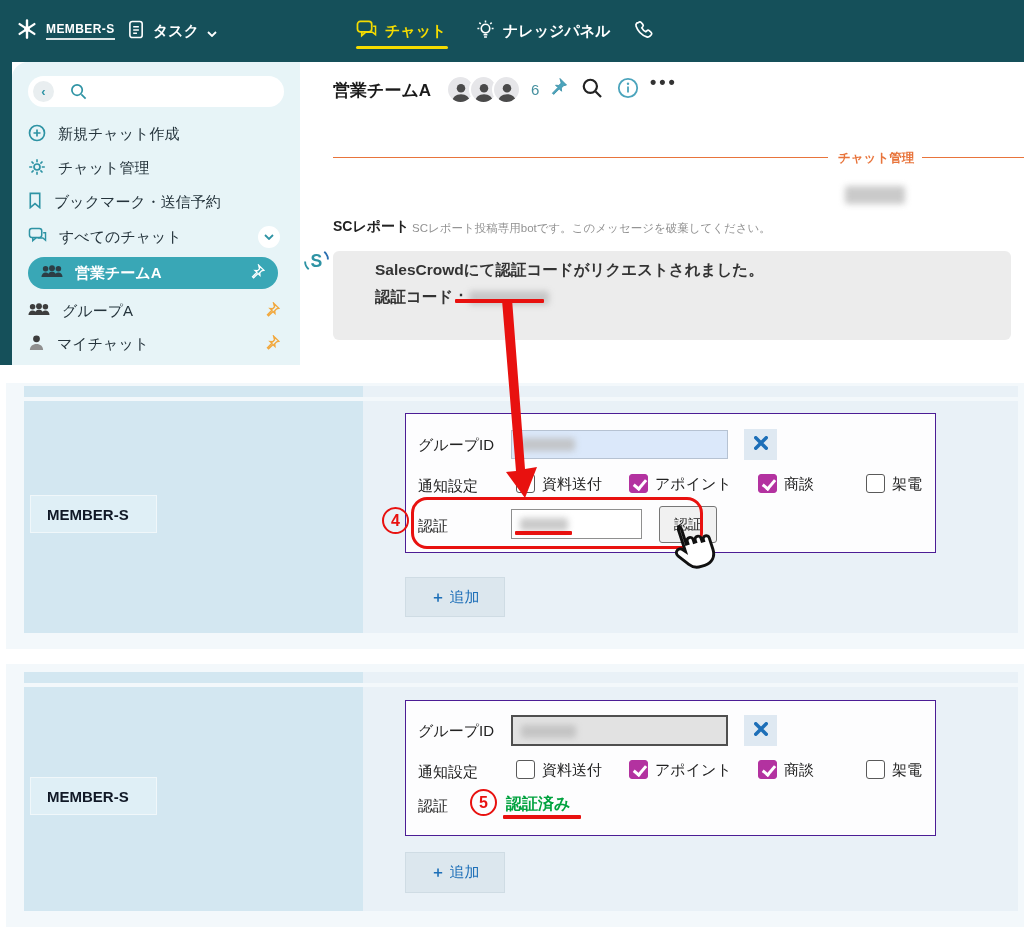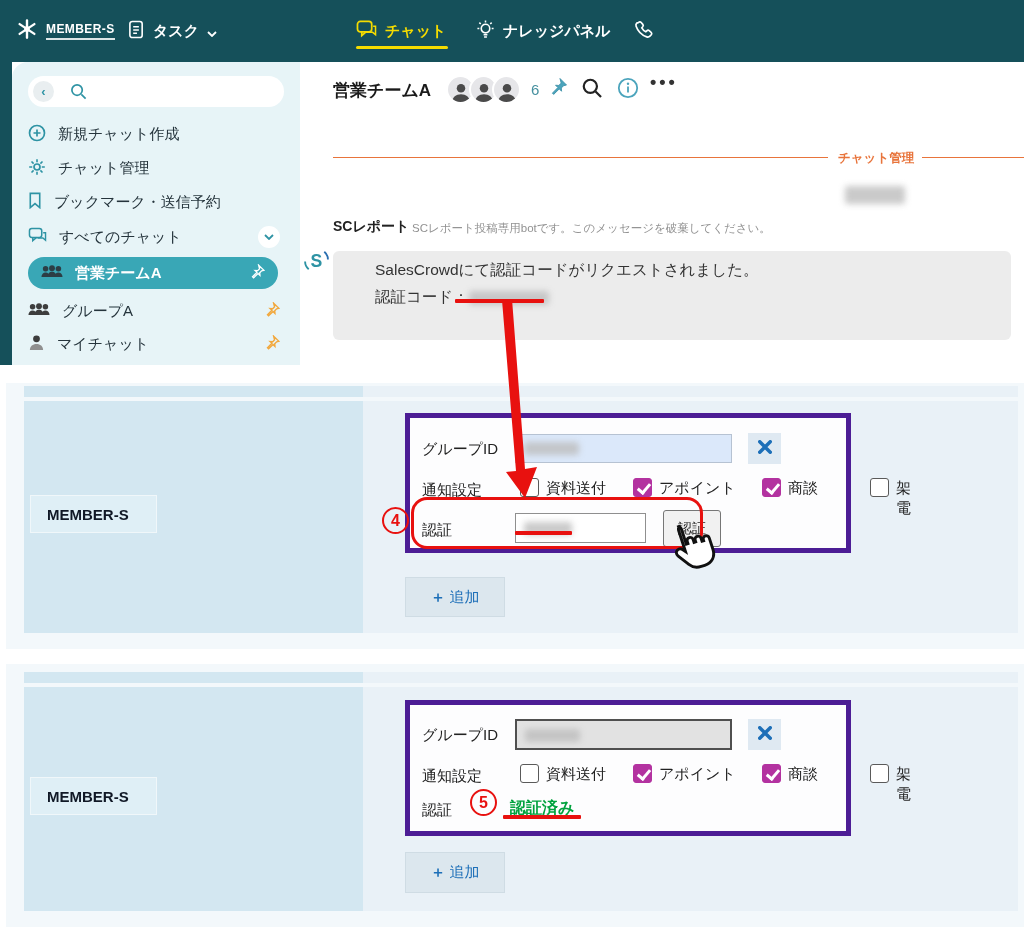--- a/index.html
+++ b/index.html
@@ -33,28 +33,28 @@
   .member-count{position:absolute;left:231px;top:19px;font-size:15px;color:#45909F;}
   .hicon{position:absolute;top:15px;cursor:pointer;}
   .dots{position:absolute;left:350px;top:10px;font-size:18px;letter-spacing:3px;color:#333;font-weight:bold;cursor:pointer;}
   .divider-line{position:absolute;top:95px;height:1px;background:#E8743B;}
   .divider-text{position:absolute;left:538px;top:88px;font-size:12.5px;color:#E8743B;font-weight:bold;}
   .blur-blob{background:#bdbdbd;filter:blur(3px);border-radius:2px;opacity:.8;}
   .bot-name{position:absolute;left:33px;top:156px;font-size:14px;font-weight:bold;color:#222;}
   .bot-desc{position:absolute;left:112px;top:159px;font-size:11.5px;color:#919191;}
   .bot-avatar{position:absolute;left:3px;top:185px;width:27px;height:27px;border-radius:50%;display:flex;align-items:center;justify-content:center;}
   .bubble{position:absolute;left:33px;top:189px;width:678px;height:89px;background:#ECECEC;border-radius:6px;}
-  .bubble .ln{position:absolute;left:42px;font-size:15.5px;color:#333;font-weight:400;white-space:nowrap;}
+  .bubble .ln{position:absolute;left:42px;font-size:15.5px;color:#333;font-weight:700;white-space:nowrap;}
 
   
   .panel{position:absolute;left:6px;width:1018px;background:#F3F8FB;}
   .lcell{position:absolute;left:18px;width:339px;background:#D3E7F1;}
   .rcell{position:absolute;left:357px;width:655px;background:#E9F1F7;}
   .member-band{position:absolute;left:24px;width:127px;height:38px;background:#DFEFF6;border:1px solid #F0F7FA;display:flex;align-items:center;padding-left:16px;font-size:15px;font-weight:bold;color:#101826;}
-  .form-box{position:absolute;left:399px;width:446px;background:#FDFDFE;border:5px solid #4c1d95;padding-left:24px;}
+  .form-box{position:absolute;left:399px;width:531px;background:#FDFDFE;border:1px solid #4c1d95;padding-left:24px;}
   .flabel{position:absolute;left:12px;font-size:15px;color:#222;}
   .ginput{position:absolute;left:105px;width:217px;height:29px;cursor:text;}
   .ginput.active{background:#DBE8FA;border:1px solid #B6C2D2;}
   .ginput.disabled{background:#E2E2E2;border:2px solid #4F4F4F;}
   .xbtn{position:absolute;left:338px;width:33px;height:31px;background:#DFE9F2;display:flex;align-items:center;justify-content:center;cursor:pointer;}
   .cb{position:absolute;top:0;width:19px;height:19px;background:#fff;border:1.5px solid #5a5a5a;border-radius:3px;cursor:pointer;}
   .cb.checked{background:#B332A0;border-color:#B332A0;}
   .cb.checked::after{content:"";position:absolute;left:6px;top:2px;width:5px;height:10px;border:solid #fff;border-width:0 3px 3px 0;transform:rotate(40deg);}
   .cblabel{position:absolute;top:0;font-size:15px;color:#222;line-height:20px;}
   .auth-input{position:absolute;left:105px;width:131px;height:30px;background:#fff;border:1px solid #8f8f8f;cursor:text;}

